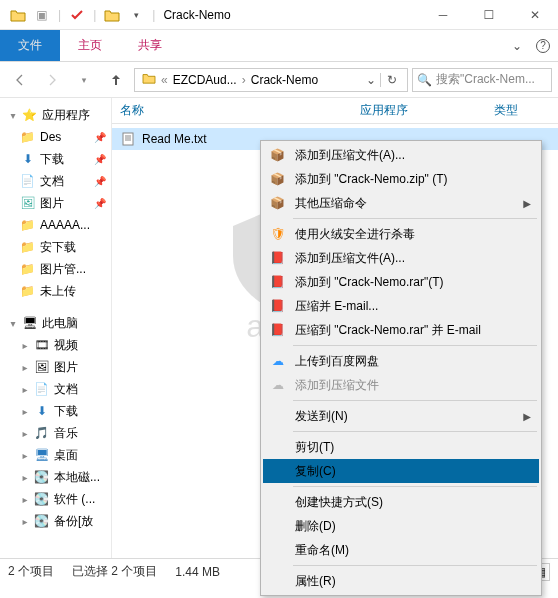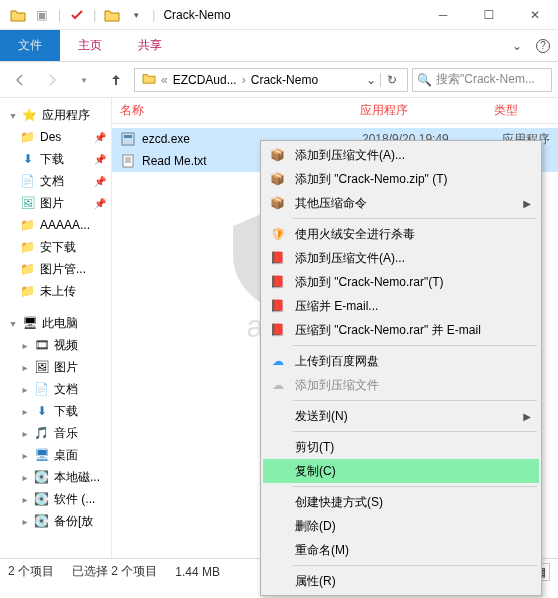--- a/index.html
+++ b/index.html
@@ -26,36 +26,36 @@
 .search-box{width:140px;height:24px;border:1px solid #ccc;display:flex;align-items:center;padding:0 4px;color:#888}
 .search-box .sicon{margin-right:4px;color:#666}
 .body-split{display:flex;height:460px}
 .nav-pane{width:112px;border-right:1px solid #eaeaea;overflow:hidden;padding-top:6px}
 .nav-item{display:flex;align-items:center;height:22px;padding-left:8px;gap:4px;white-space:nowrap}
 .nav-item.sub{padding-left:20px}
 .nav-item .tw{color:#888;width:10px;display:inline-block;text-align:center;font-size:10px}
 .nav-item .ic{width:16px;height:16px;display:inline-flex;align-items:center;justify-content:center}
 .nav-item .lbl{color:#000;overflow:hidden;text-overflow:ellipsis}
 .list-pane{flex:1;display:flex;flex-direction:column;overflow:hidden}
-.cols{height:26px;display:flex;align-items:center;border-bottom:1px solid #e5e5e5;color:#ef4444}
+.cols{height:26px;display:flex;align-items:center;border-bottom:1px solid #e5e5e5;color:#0369a1}
 .col{padding:0 8px}
 .col.name{width:240px}
 .col.date{width:134px}
 .col.type{flex:1}
 .rows{padding-top:4px}
 .row{height:22px;display:flex;align-items:center;padding-left:8px;gap:6px}
 .row.sel{background:#cce8ff}
 .file-ic{width:16px;height:16px;display:inline-flex;align-items:center;justify-content:center}
 .row .fname{width:214px}
 .row .fdate{width:134px;color:#555}
 .row .ftype{color:#555}
 .statusbar{height:26px;border-top:1px solid #dadada;display:flex;align-items:center;padding:0 8px;gap:18px;color:#333;font-size:12px}
 .ctx-menu{position:absolute;left:260px;top:140px;width:282px;background:#f0f0f0;border:1px solid #b5b5b5;box-shadow:2px 3px 6px rgba(0,0,0,.25);padding:2px}
 .ctx-item{height:24px;display:flex;align-items:center;padding-left:6px;gap:8px;color:#000}
-.ctx-item.hover{background:#86efac}
+.ctx-item.hover{background:#0369a1}
 .ctx-item.disabled{color:#8a8a8a}
 .ctx-item .cic{width:18px;height:18px;display:inline-flex;align-items:center;justify-content:center}
 .ctx-item .submenu-arrow{margin-left:auto;margin-right:8px;color:#555;font-size:10px}
 .ctx-sep{height:1px;background:#d0d0d0;margin:3px 2px 3px 30px}
 .watermark{position:absolute;left:175px;top:190px;width:200px;height:160px;opacity:.12;pointer-events:none;display:flex;flex-direction:column;align-items:center;justify-content:center}
 .watermark svg{width:120px;height:120px}
 .wm-text{font-size:32px;color:#000;letter-spacing:2px;margin-top:-8px}
 </style>
 </head>
 <body>
@@ -232,31 +232,20 @@
   <div class="list-pane">
     <div class="cols">
       <div class="col name">名称</div>
       <div class="col date">应用程序</div>
       <div class="col type">类型</div>
     </div>
     <div class="rows">
       <div class="row sel">
         <span class="file-ic">
             <svg width="14" height="14" viewBox="0 0 14 14">
-              <rect x="1" y="1" width="12" height="12" fill="#cde" stroke="#58a"></rect>
-              <rect x="3" y="3" width="8" height="3" fill="#58a"></rect>
-            </svg>
-          </span>
-        <span class="fname">ezcd.exe</span>
-        <span class="fdate">2018/9/20 19:49</span>
-        <span class="ftype">应用程序</span>
-      </div>
-      <div class="row sel">
-        <span class="file-ic">
-            <svg width="14" height="14" viewBox="0 0 14 14">
               <rect x="2" y="1" width="10" height="12" fill="#fff" stroke="#888"></rect>
               <line x1="4" y1="4" x2="10" y2="4" stroke="#888"></line>
               <line x1="4" y1="6" x2="10" y2="6" stroke="#888"></line>
               <line x1="4" y1="8" x2="10" y2="8" stroke="#888"></line>
             </svg>
           </span>
         <span class="fname">Read Me.txt</span>
       </div>
     </div>
   </div>

